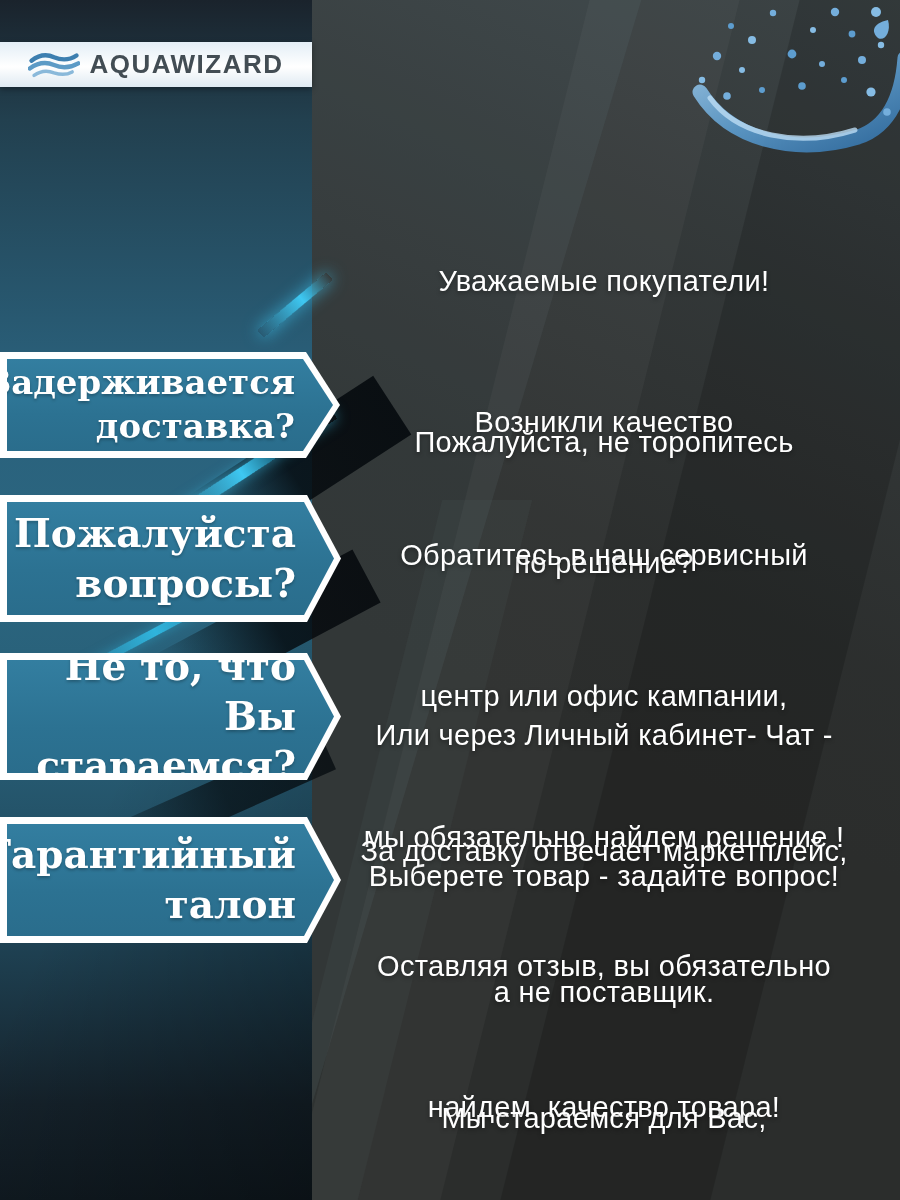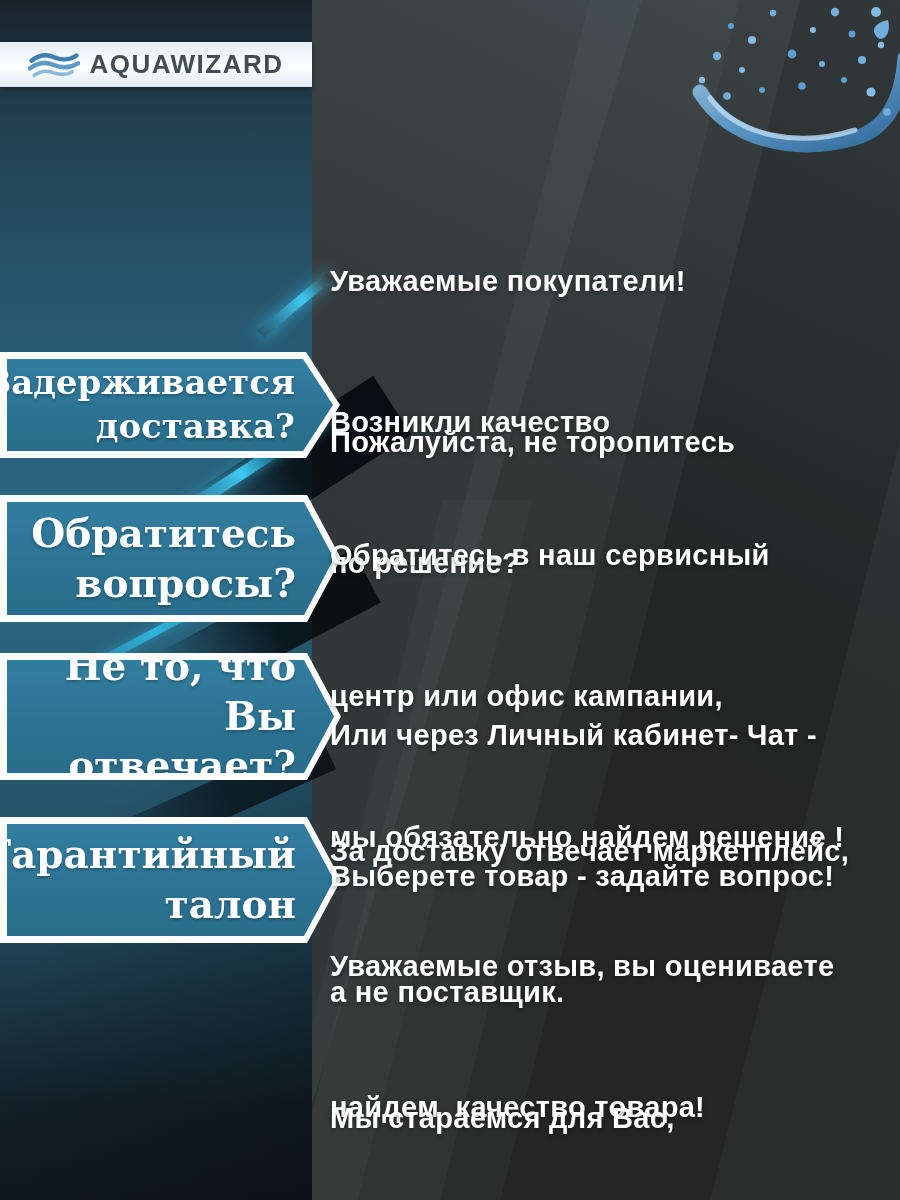--- a/index.html
+++ b/index.html
@@ -81,22 +81,22 @@
   .banner1{top:352px;width:340px;height:106px;}
   .banner1 .banner-text{font-size:34px;}
   .banner2{top:495px;width:341px;height:127px;}
   .banner2 .banner-text{font-size:39px;}
   .banner3{top:653px;width:341px;height:127px;}
   .banner3 .banner-text{font-size:39px;padding-left:44px;}
   .banner4{top:817px;width:341px;height:126px;}
   .banner4 .banner-text{font-size:39px;}
   
   .msg{
-    position:absolute;right:22px;left:330px;text-align:left;
-    color:#ffffff;font-weight:700;font-size:29px;line-height:47px;
+    position:absolute;right:22px;left:330px;text-align:center;
+    color:#ffffff;font-weight:400;font-size:29px;line-height:47px;
     letter-spacing:0.3px;
     text-shadow:0 2px 4px rgba(0,0,0,0.35);
     white-space:pre;
   }
   .msg div{white-space:pre;}
   .m1{top:164px;} .m2{top:325px;} .m3{top:438px;} .m4{top:618px;}
   .m5{top:734px;} .m6{top:849px;} .m7{top:1001px;}
   
   .splash{position:absolute;right:0;top:0;width:270px;height:160px;}
 </style>
@@ -167,30 +167,30 @@
     <div class="banner-inner">
       <div class="banner-text">
         <div>Задерживается</div>
         <div>доставка?</div>
       </div>
     </div>
   </div>
   <div class="banner banner2">
     <div class="banner-inner">
       <div class="banner-text">
-        <div>Обратитесь</div>
+        <div>Пожалуйста</div>
         <div>вопросы?</div>
       </div>
     </div>
   </div>
   <div class="banner banner3">
     <div class="banner-inner">
       <div class="banner-text">
         <div>Не то, что</div>
-        <div>Вы отвечает?</div>
+        <div>Вы стараемся?</div>
       </div>
     </div>
   </div>
   <div class="banner banner4">
     <div class="banner-inner">
       <div class="banner-text">
         <div>Гарантийный</div>
         <div>талон</div>
       </div>
     </div>
@@ -211,21 +211,21 @@
   <div class="msg m3">
     <div>Обратитесь в наш сервисный</div>
     <div>центр или офис кампании,</div>
     <div>мы обязательно найдем решение !</div>
   </div>
   <div class="msg m5">
     <div>За доставку отвечает маркетплейс,</div>
     <div>а не поставщик.</div>
   </div>
   <div class="msg m6">
-    <div>Уважаемые отзыв, вы оцениваете</div>
+    <div>Оставляя отзыв, вы обязательно</div>
     <div>найдем  качество товара!</div>
   </div>
   <div class="msg m7">
     <div>Мы стараемся для Вас,</div>
     
   </div>
 
 </div>
 
 </body></html>

